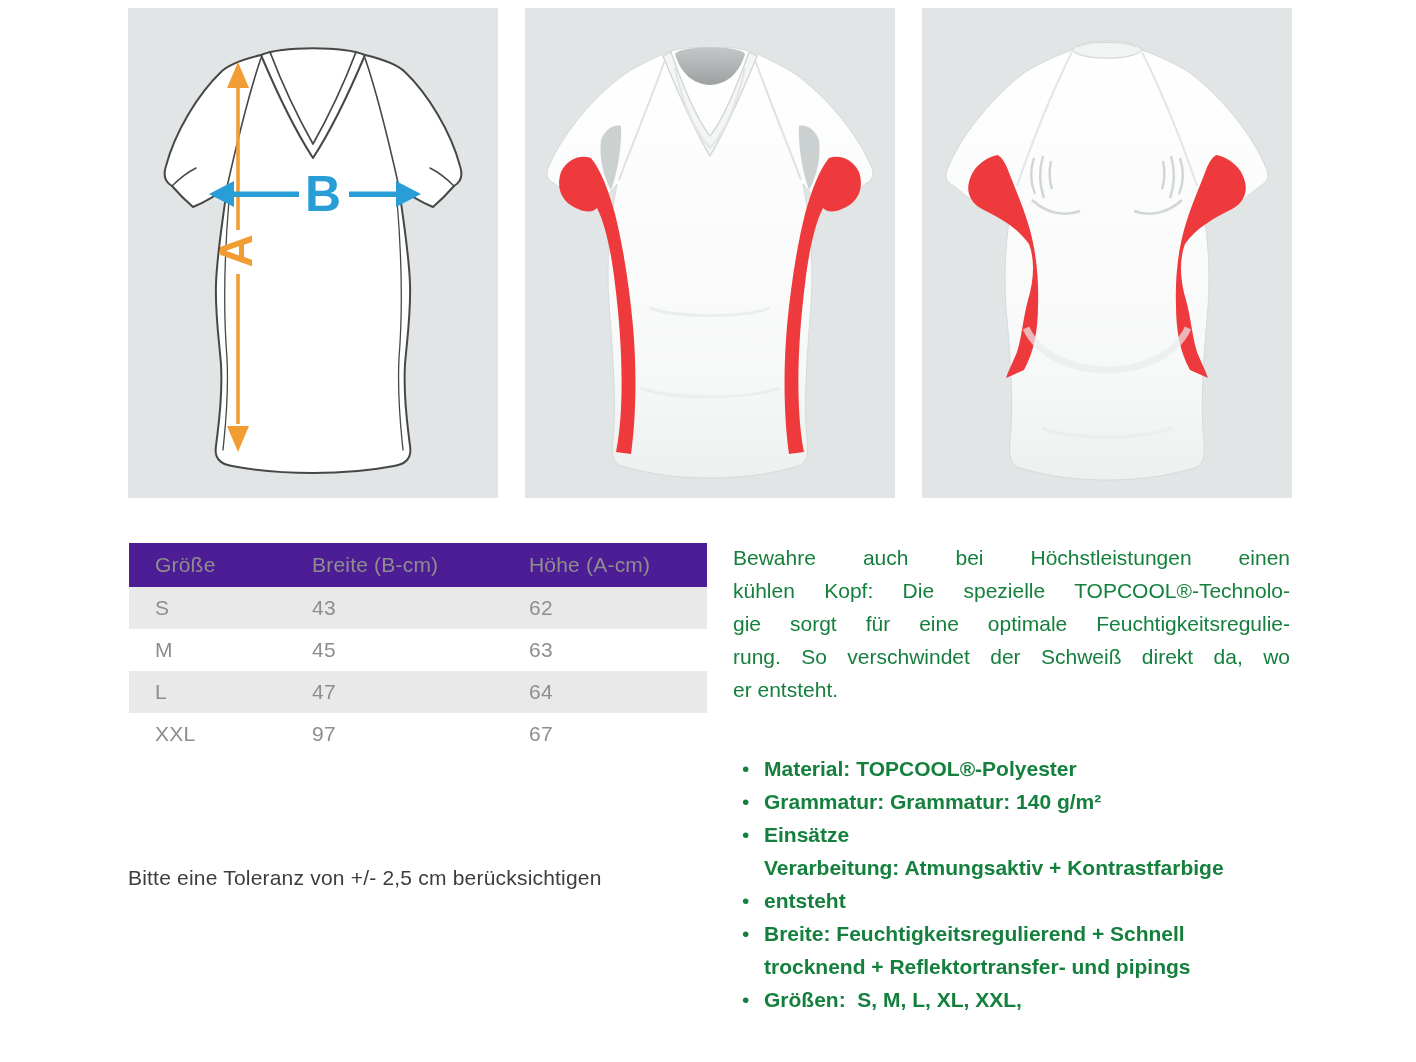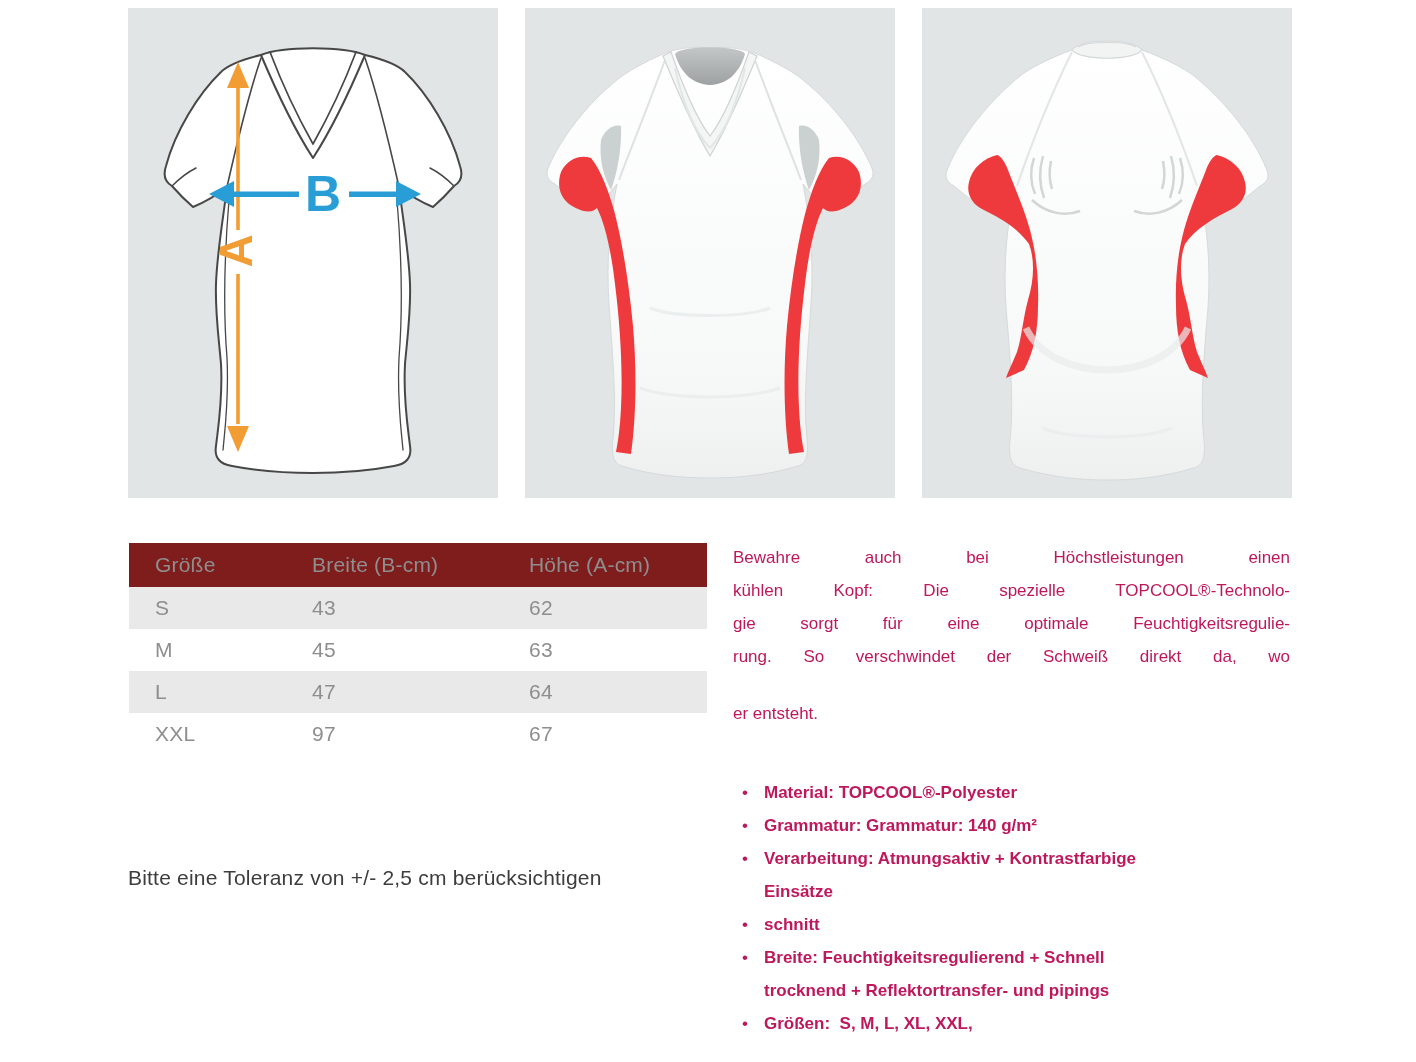--- a/index.html
+++ b/index.html
@@ -7,30 +7,30 @@
         font-family:"Liberation Sans", sans-serif;}
   
   .images-row{position:absolute;left:128px;top:8px;display:flex;}
   .panel{margin:0;padding:0;width:370px;height:490px;}
   .panel + .panel{margin-left:27px;}
   .panel svg{display:block;}
   
   .size-table{position:absolute;left:129px;top:543px;width:578px;
               font-size:21px;color:#8e8e8e;letter-spacing:.2px;}
   .t-row{display:grid;grid-template-columns:183px 217px 1fr;align-items:center;height:42px;}
-  .t-row.head{height:44px;background:#7f1d1d;}
+  .t-row.head{height:44px;background:#4c1d95;}
   .t-row:not(.head):nth-child(even){background:#e9e9e9;}
   .t-row .c1{padding-left:26px;}
   
   .tolerance{position:absolute;left:128px;top:826px;font-size:21px;color:#3d3d3d;letter-spacing:.2px;margin-top:40px;}
   
   .desc{position:absolute;left:733px;top:541px;width:557px;
-        font-size:17px;line-height:33px;color:#be185d;}
+        font-size:21px;line-height:33px;color:#15803d;}
   .para .line{text-align:justify;text-align-last:justify;}
-  .para .line.last{text-align:justify;text-align-last:left;margin-top:24px;}
+  .para .line.last{text-align:justify;text-align-last:left;}
   .bullets{list-style:none;margin:46px 0 0 0;padding:0;}
   .bullet{position:relative;padding-left:31px;}
   .bullet .dot{position:absolute;left:9px;top:0;}
   .bullet .bl{white-space:pre-wrap;font-weight:bold;}
 </style>
 </head>
 <body>
 
 <div class="page">
 
@@ -206,26 +206,26 @@
       <li class="bullet">
         <span class="dot">•</span>
         <div class="bl">Material: TOPCOOL®-Polyester</div>
       </li>
       <li class="bullet">
         <span class="dot">•</span>
         <div class="bl">Grammatur: Grammatur: 140 g/m²</div>
       </li>
       <li class="bullet">
         <span class="dot">•</span>
+        <div class="bl">Einsätze</div>
         <div class="bl">Verarbeitung: Atmungsaktiv + Kontrastfarbige</div>
-        <div class="bl">Einsätze</div>
-      </li>
-      <li class="bullet">
-        <span class="dot">•</span>
-        <div class="bl">schnitt</div>
+      </li>
+      <li class="bullet">
+        <span class="dot">•</span>
+        <div class="bl">entsteht</div>
       </li>
       <li class="bullet">
         <span class="dot">•</span>
         <div class="bl">Breite: Feuchtigkeitsregulierend + Schnell</div>
         <div class="bl">trocknend + Reflektortransfer- und pipings</div>
       </li>
       <li class="bullet">
         <span class="dot">•</span>
         <div class="bl">Größen:  S, M, L, XL, XXL,</div>
       </li>

